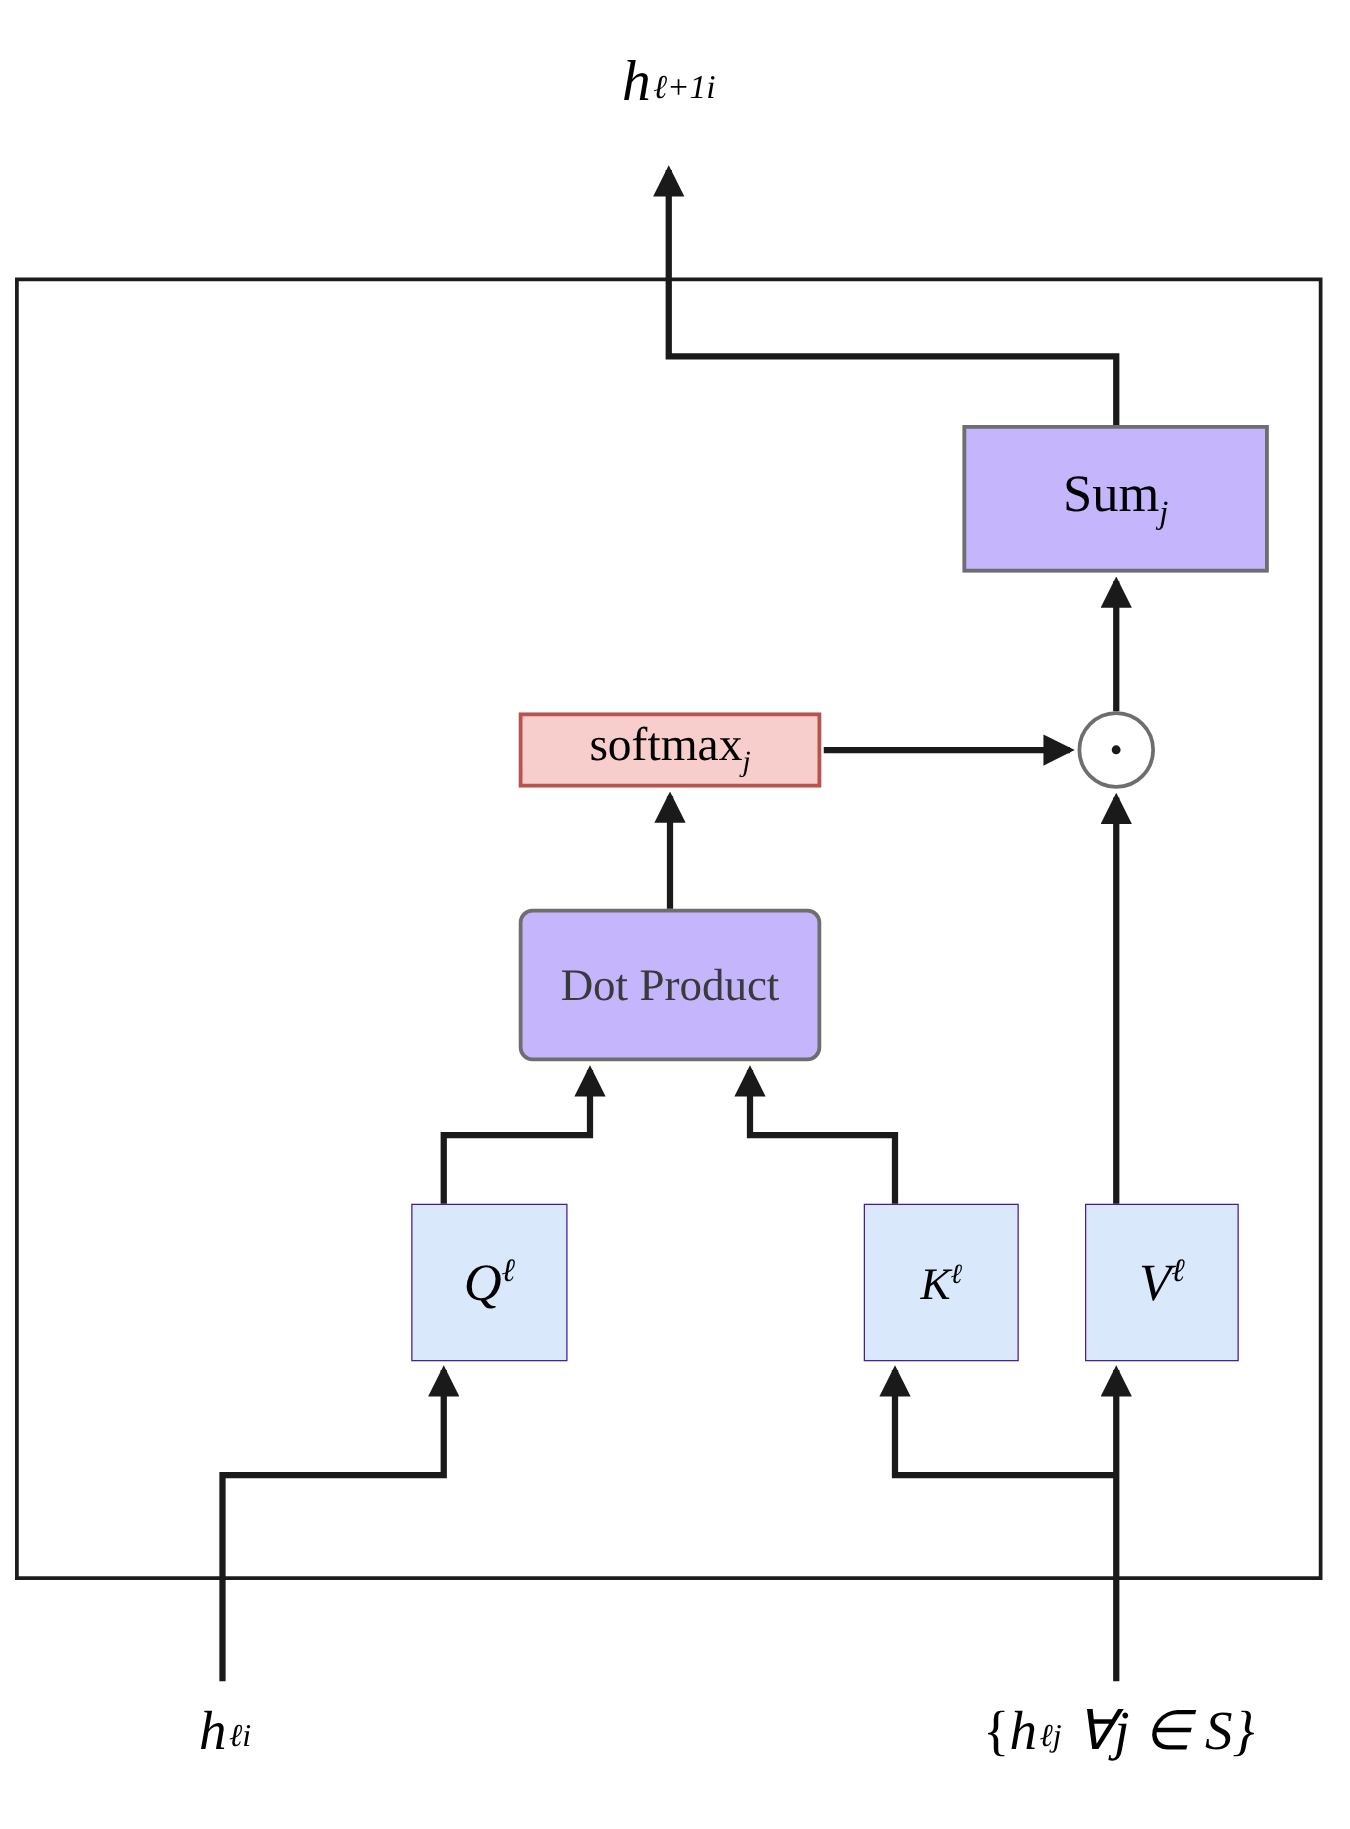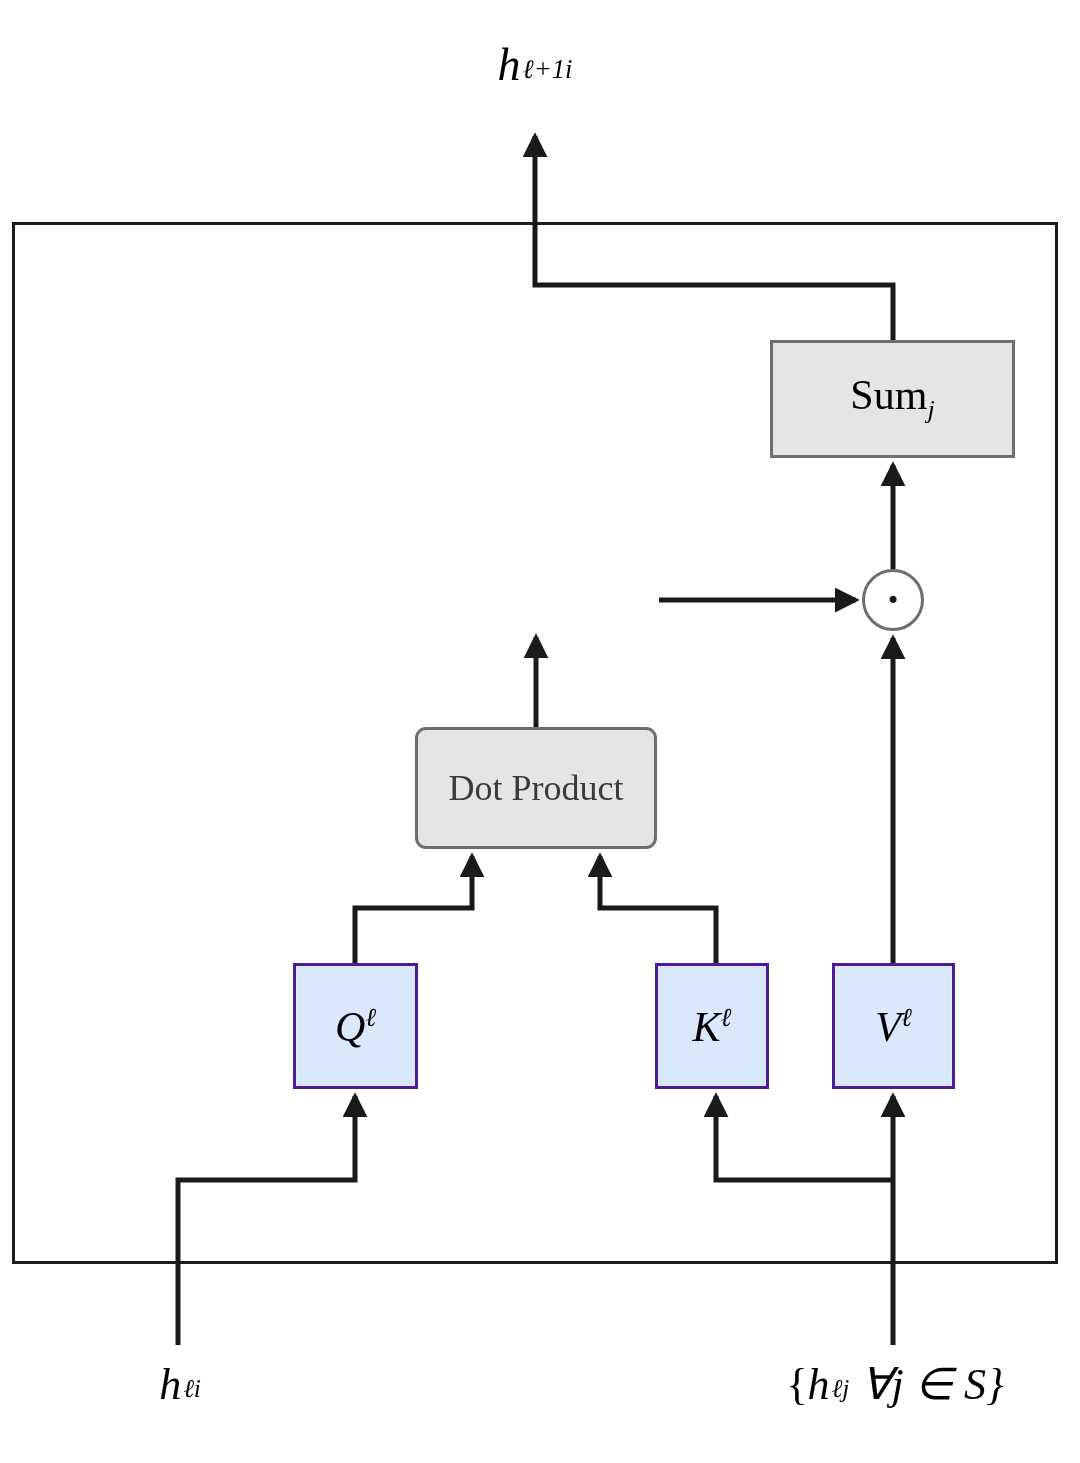--- a/index.html
+++ b/index.html
@@ -14,23 +14,23 @@
 
   .outer-box {
     position: absolute; left: 12px; top: 222px; width: 1046px; height: 1042px;
     border: 3px solid #1c1c1c; background: transparent;
   }
 
   .box {
     position: absolute; display: flex; align-items: center; justify-content: center;
     color: #000000;
   }
-  .box.gray { background: #e5e5e5; border: 3px solid #6e6e6e; }
+  .box.gray { background: #c4b5fd; border: 3px solid #6e6e6e; }
   .box.red  { background: #f8cecc; border: 3px solid #b85450; }
-  .box.blue { background: #dae8fc; border: 3px solid #4c1d95; }
+  .box.blue { background: #dae8fc; border: 1px solid #4c1d95; margin-left: 36px; }
 
   .circle {
     position: absolute; border-radius: 50%;
     background: #ffffff; border: 3px solid #6e6e6e;
     display: flex; align-items: center; justify-content: center;
   }
   .dot { font-size: 44px; font-weight: 700; line-height: 1; color: #1a1a1a; }
 
   .label {
     position: absolute; display: flex; align-items: center; justify-content: center;
@@ -61,34 +61,37 @@
           <span class="it">i</span>
         </span></span>
   </div>
 
   <div class="outer-box"></div>
 
   <div class="box gray" style="left:770px; top:340px; width:245px; height:118px; font-size:42px;">
     <span class="t"><span>Sum</span><sub>j</sub></span>
   </div>
 
+  <div class="box red" style="left:415px; top:570px; width:242px; height:60px; font-size:38px;">
+    <span class="t"><span>softmax</span><sub>j</sub></span>
+  </div>
 
   <div class="circle" style="left:862px; top:569px; width:62px; height:62px;">
     <span class="dot">·</span>
   </div>
 
   <div class="box gray" style="left:415px; top:727px; width:242px; height:122px; font-size:36px; color:#3a3a3a;border-radius:11px;">
     <span class="t">Dot Product</span>
   </div>
 
   <div class="box blue" style="left:293px; top:963px; width:125px; height:126px; font-size:42px;">
     <span class="t"><span class="it">Q</span><sup>ℓ</sup></span>
   </div>
 
-  <div class="box blue" style="left:655px; top:963px; width:114px; height:126px; font-size:42px;">
+  <div class="box blue" style="left:655px; top:963px; width:124px; height:126px; font-size:36px;">
     <span class="t"><span class="it">K</span><sup>ℓ</sup></span>
   </div>
 
   <div class="box blue" style="left:832px; top:963px; width:123px; height:126px; font-size:42px;">
     <span class="t"><span class="it">V</span><sup>ℓ</sup></span>
   </div>
 
   <div class="label" style="left:105px; top:1348px; width:150px; height:74px; font-size:44px;">
     <span class="t"><span class="it">h</span><span class="stack">
           <span class="it">ℓ</span>

